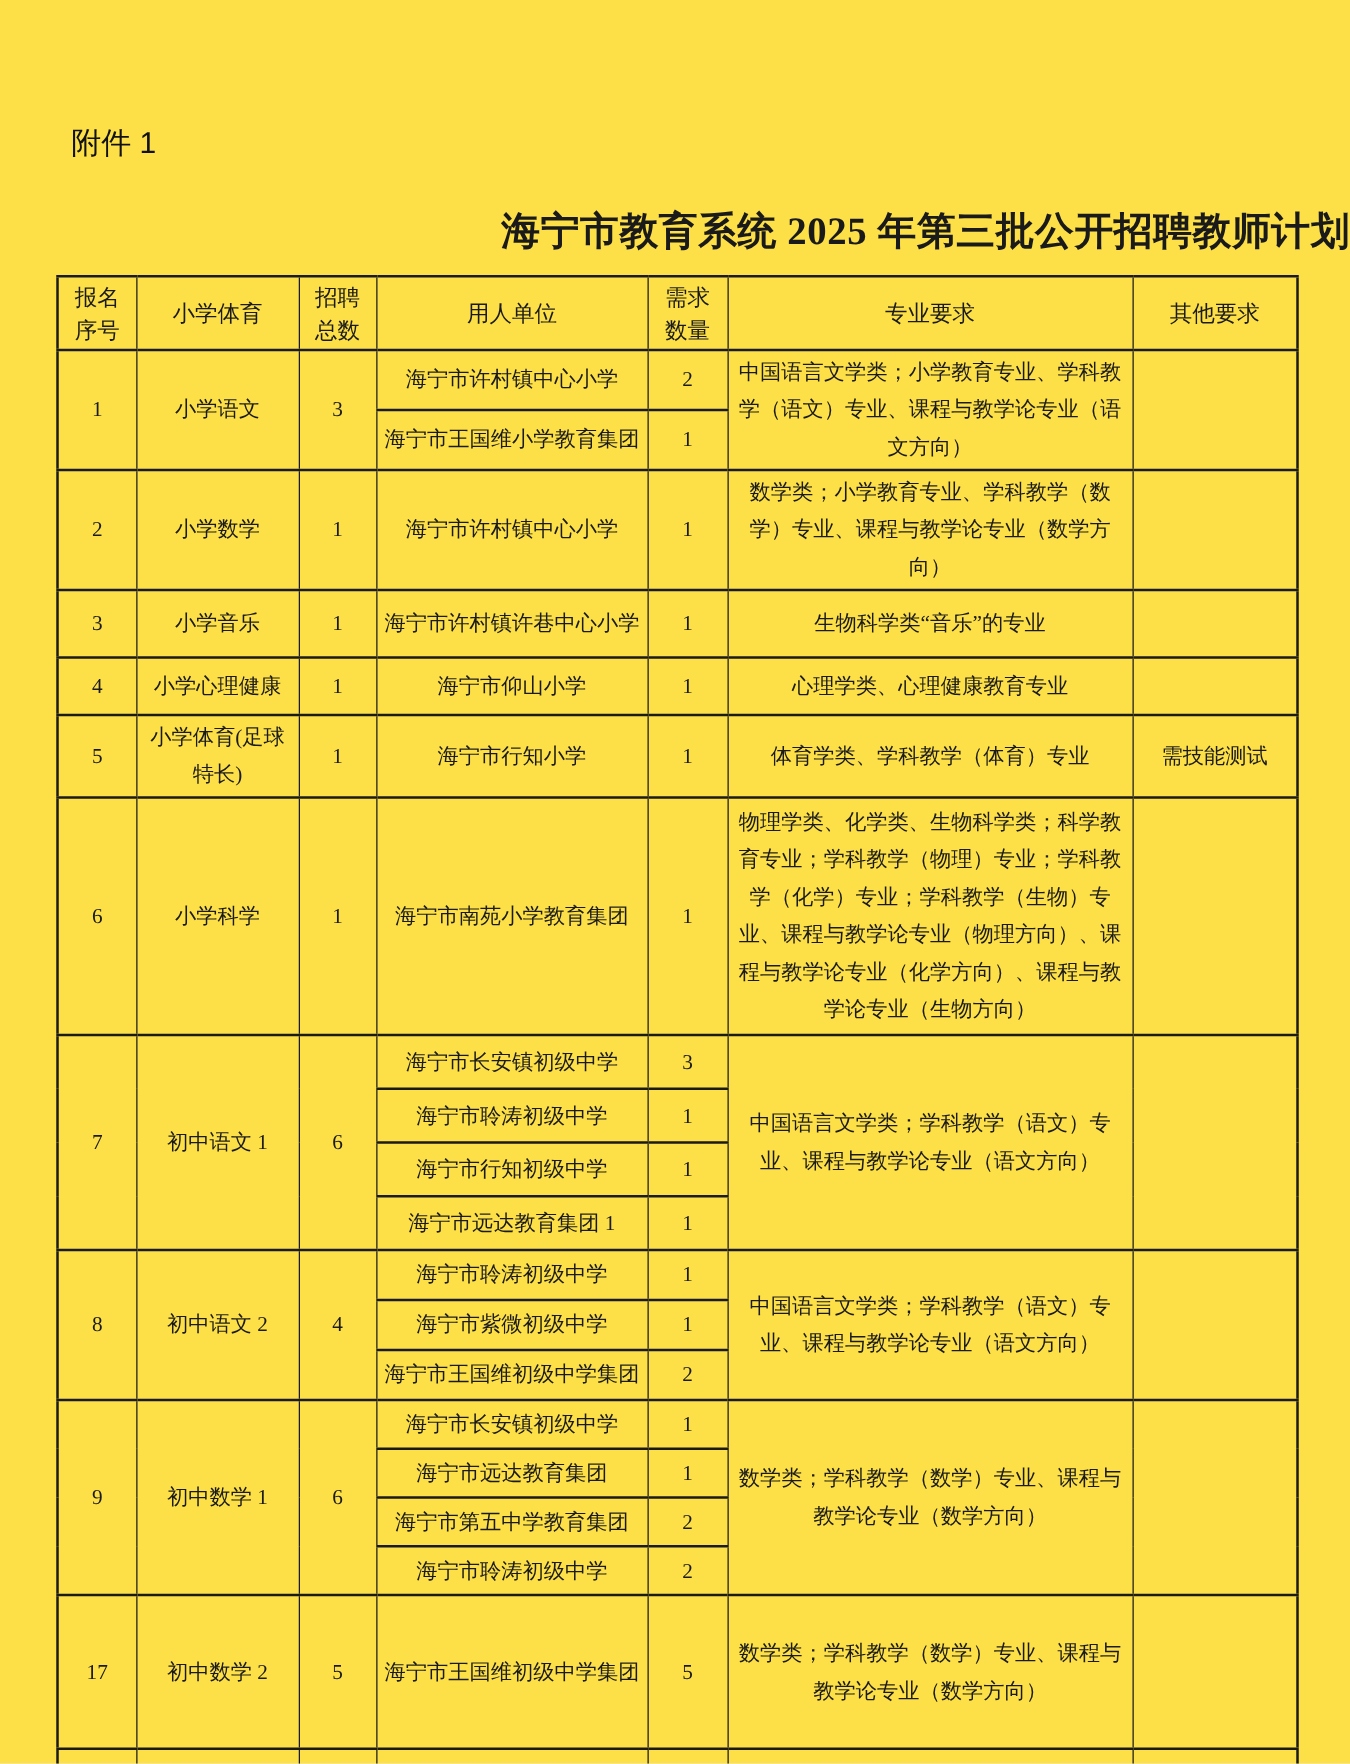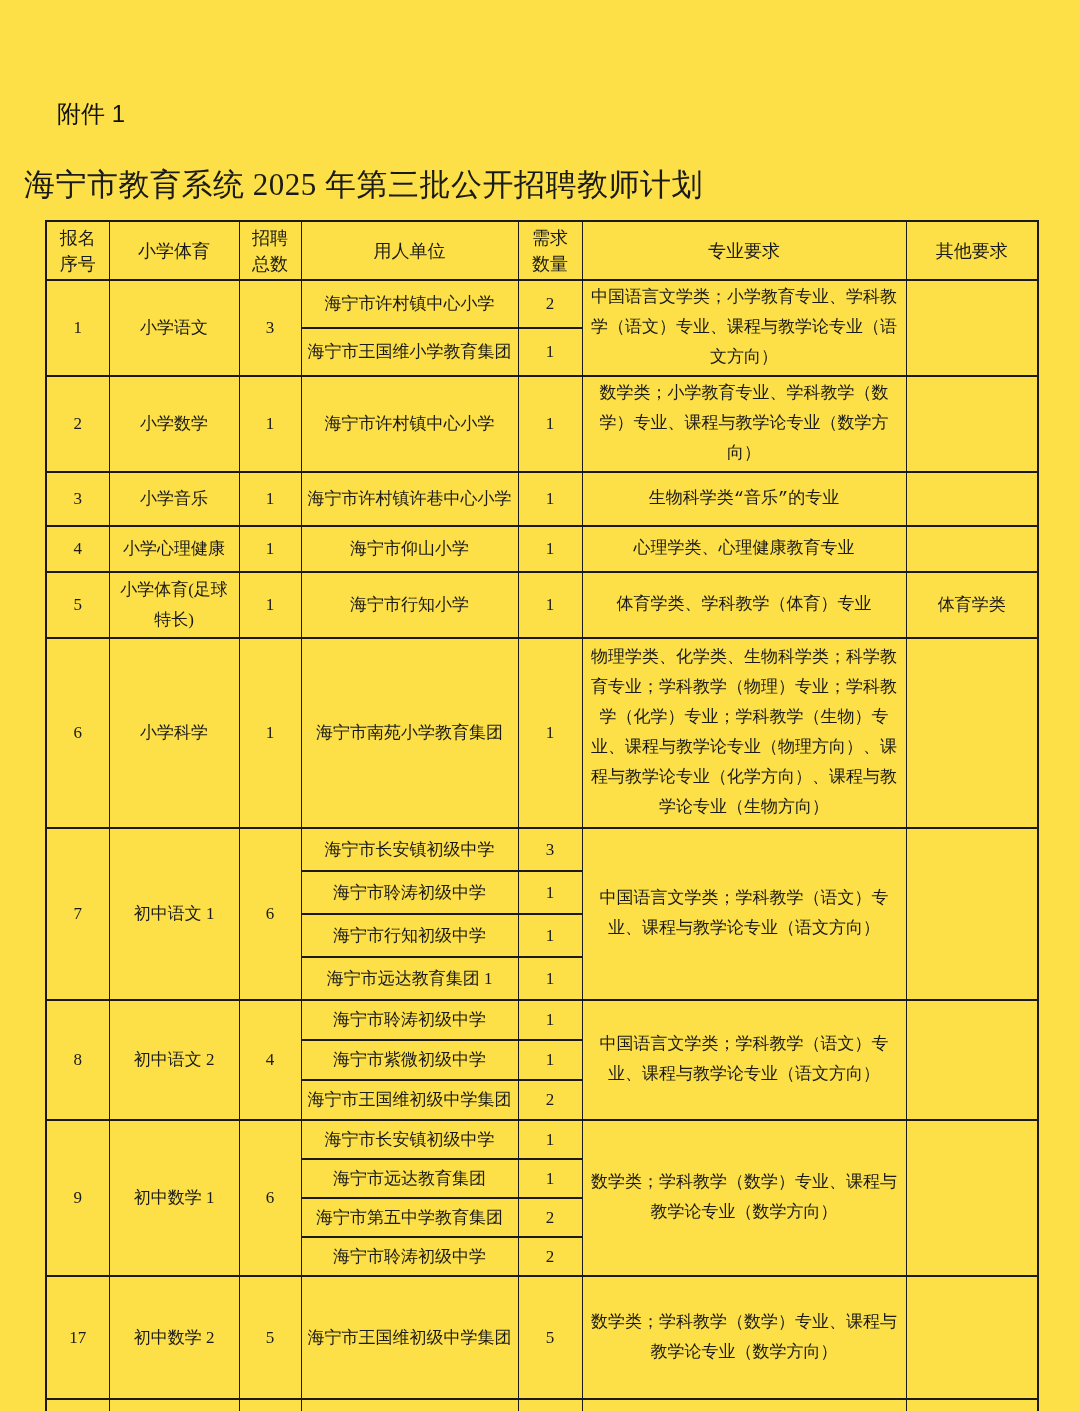--- a/index.html
+++ b/index.html
@@ -15,23 +15,23 @@
   .attachment {
     position:absolute;
     left:57px; top:98px;
     font-family:"Liberation Sans","DejaVu Sans",sans-serif;
     font-size:24px;
     color:#111;
   }
   .doc-title {
     position:absolute;
     left:0; right:0; top:164px;
-    text-align:left;
+    text-align:right;
     font-size:31px;
-    font-weight:normal;
+    font-weight:bold;
     letter-spacing:0.5px;
     padding-left:24px;
   }
   table.plan {
     position:absolute;
     left:45px; top:220px;
     width:992px;
     border-collapse:collapse;
     table-layout:fixed;
     border:2px solid #1a1a1a;
@@ -61,21 +61,21 @@
     height:54px;
     vertical-align:middle;
   }
   .col-seq    { width:63px;  }
   .col-pos    { width:130px; }
   .col-total  { width:62px;  }
   .col-unit   { width:217px; }
   .col-count  { width:64px;  }
   .col-req    { width:324px; }
   .col-other  { width:132px; }
-  .cell-req { padding:4px 3px;font-family:Liberation Mono, monospace; }
+  .cell-req { padding:4px 3px; }
 </style>
 </head>
 <body>
 
 <div class="page">
 
   <div class="attachment">附件 1</div>
 
   <div class="doc-title">海宁市教育系统 2025 年第三批公开招聘教师计划</div>
 
@@ -144,21 +144,21 @@
           <td class="cell-req">心理学类、心理健康教育专业</td>
           <td></td>
         </tr>
         <tr style="height: 57px;">
           <td>5</td>
           <td>小学体育(足球特长)</td>
           <td>1</td>
           <td>海宁市行知小学</td>
           <td>1</td>
           <td class="cell-req">体育学类、学科教学（体育）专业</td>
-          <td>体育学类</td>
+          <td>需技能测试</td>
         </tr>
         <tr style="height: 190px;">
           <td>6</td>
           <td>小学科学</td>
           <td>1</td>
           <td>海宁市南苑小学教育集团</td>
           <td>1</td>
           <td class="cell-req">物理学类、化学类、生物科学类；科学教育专业；学科教学（物理）专业；学科教学（化学）专业；学科教学（生物）专业、课程与教学论专业（物理方向）、课程与教学论专业（化学方向）、课程与教学论专业（生物方向）</td>
           <td></td>
         </tr>

